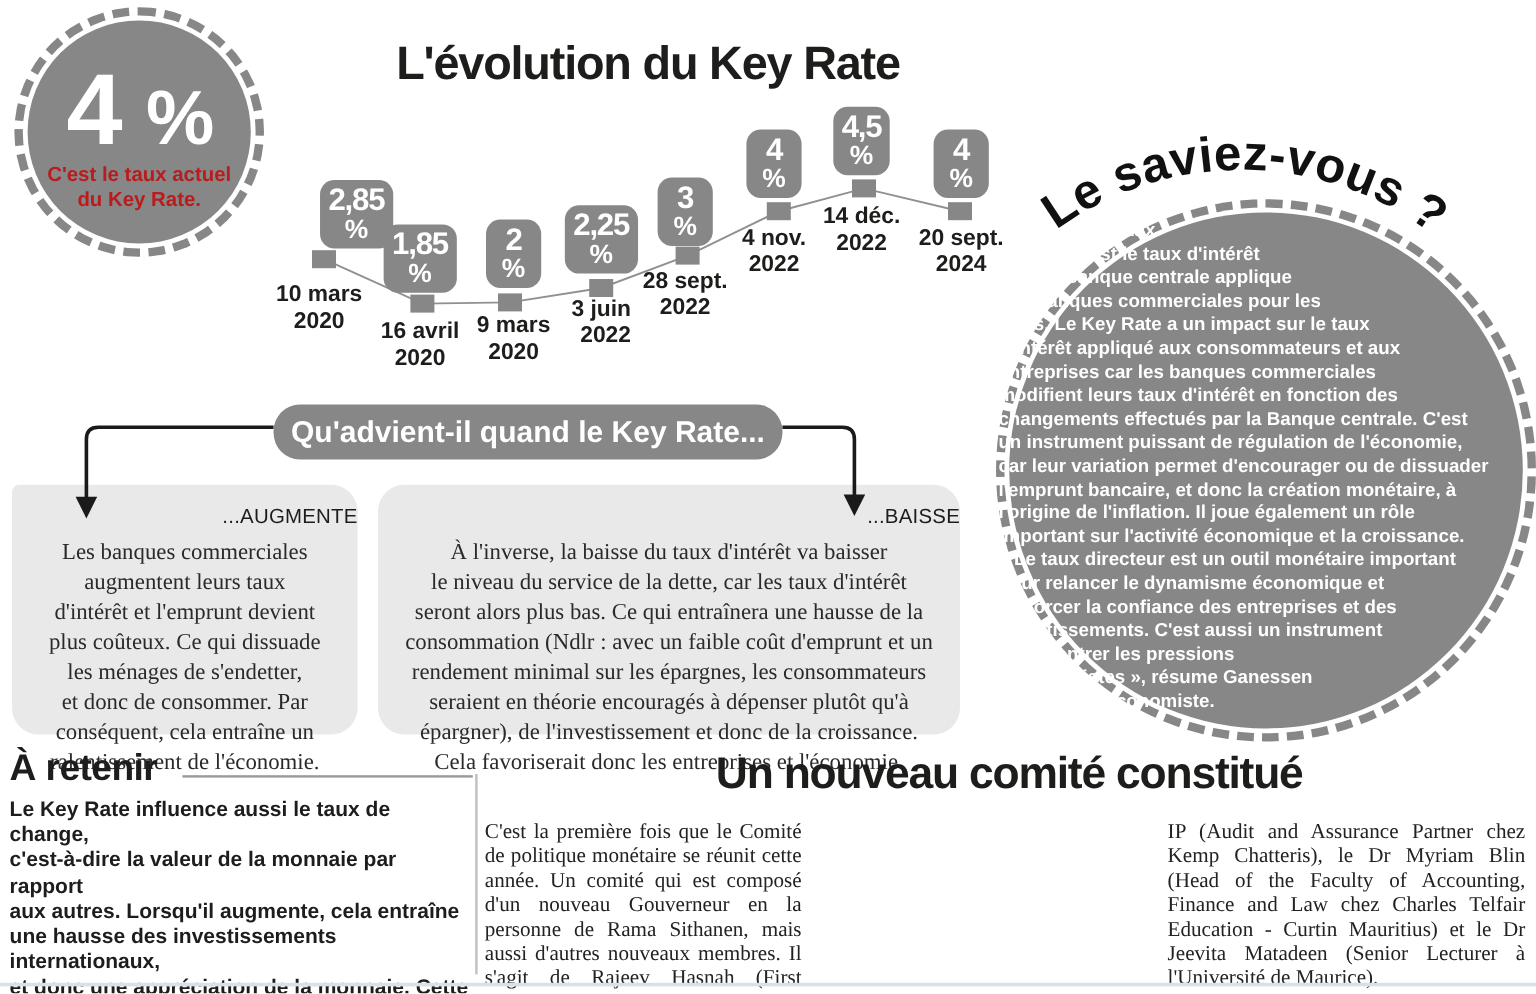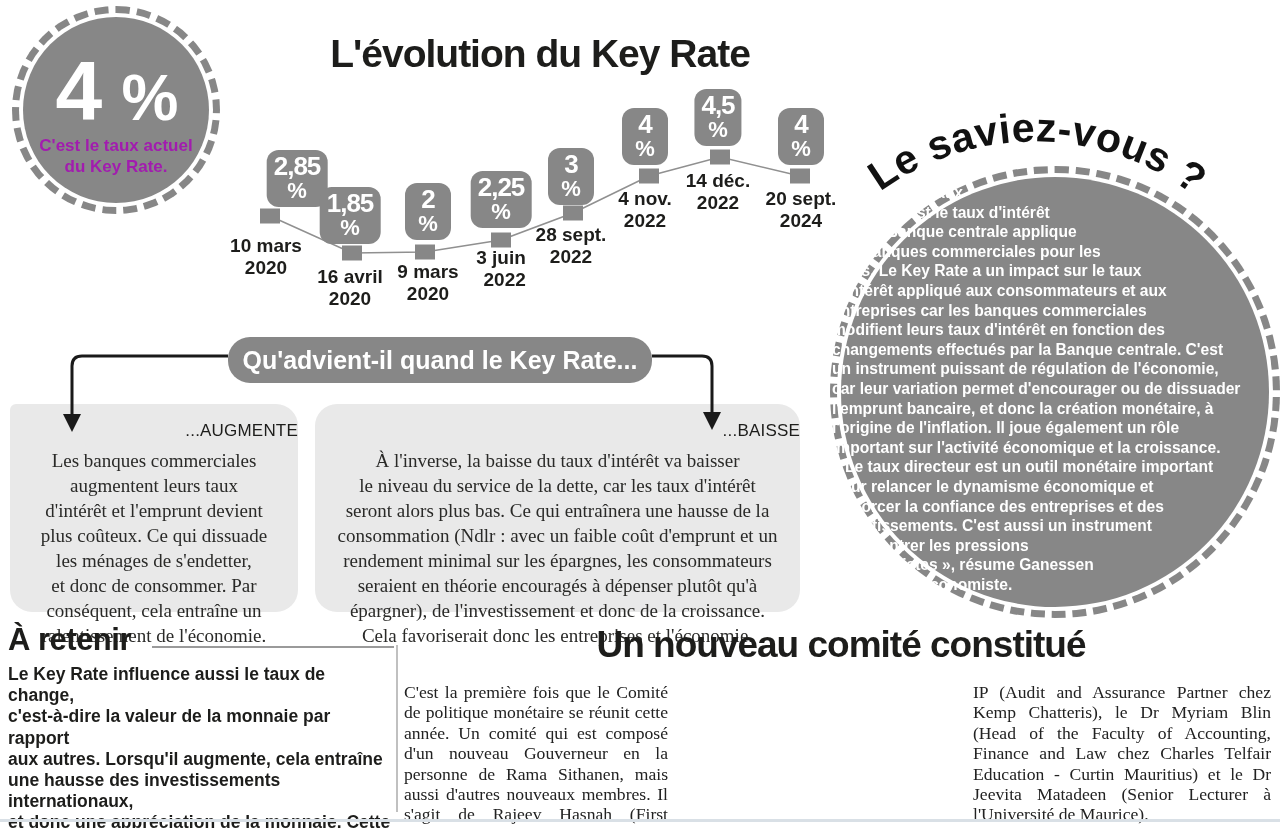--- a/index.html
+++ b/index.html
@@ -11,21 +11,21 @@
   .abs { position:absolute; }
   .pre { white-space:pre-line; }
 
   
   .seal-outer { border-radius:50%; border:7px dashed #878787; }
   .seal-inner { position:absolute; inset:4px; border-radius:50%; background:#878787; }
   #badge { left:12px; top:6px; width:208px; height:208px; }
   #badge-value { left:0; right:0; top:30px; text-align:center; color:#fff;
     font-weight:700; font-size:84px; letter-spacing:-2px; }
   #badge-value .pct { font-size:64px; }
-  #badge-caption { left:0; right:0; top:122px; text-align:center; color:#a21caf;
+  #badge-caption { left:0; right:0; top:122px; text-align:center; color:#b91c1c;
     font-weight:700; font-size:17px; line-height:21px; }
 
   
   #chart-title { left:300px; top:32px; width:480px; text-align:center;
     font-weight:700; font-size:39px; letter-spacing:-1px; }
   .rate-box { position:absolute; transform:translateX(-50%); background:#878787;
     color:#fff; border-radius:12px; text-align:center; padding:3px 7px 6px;
     min-width:46px; z-index:3; }
   .rate-box .num { display:block; font-weight:700; font-size:26px; line-height:27px; letter-spacing:-1px; }
   .rate-box .pct { display:block; font-weight:700; font-size:22px; line-height:21px; }

